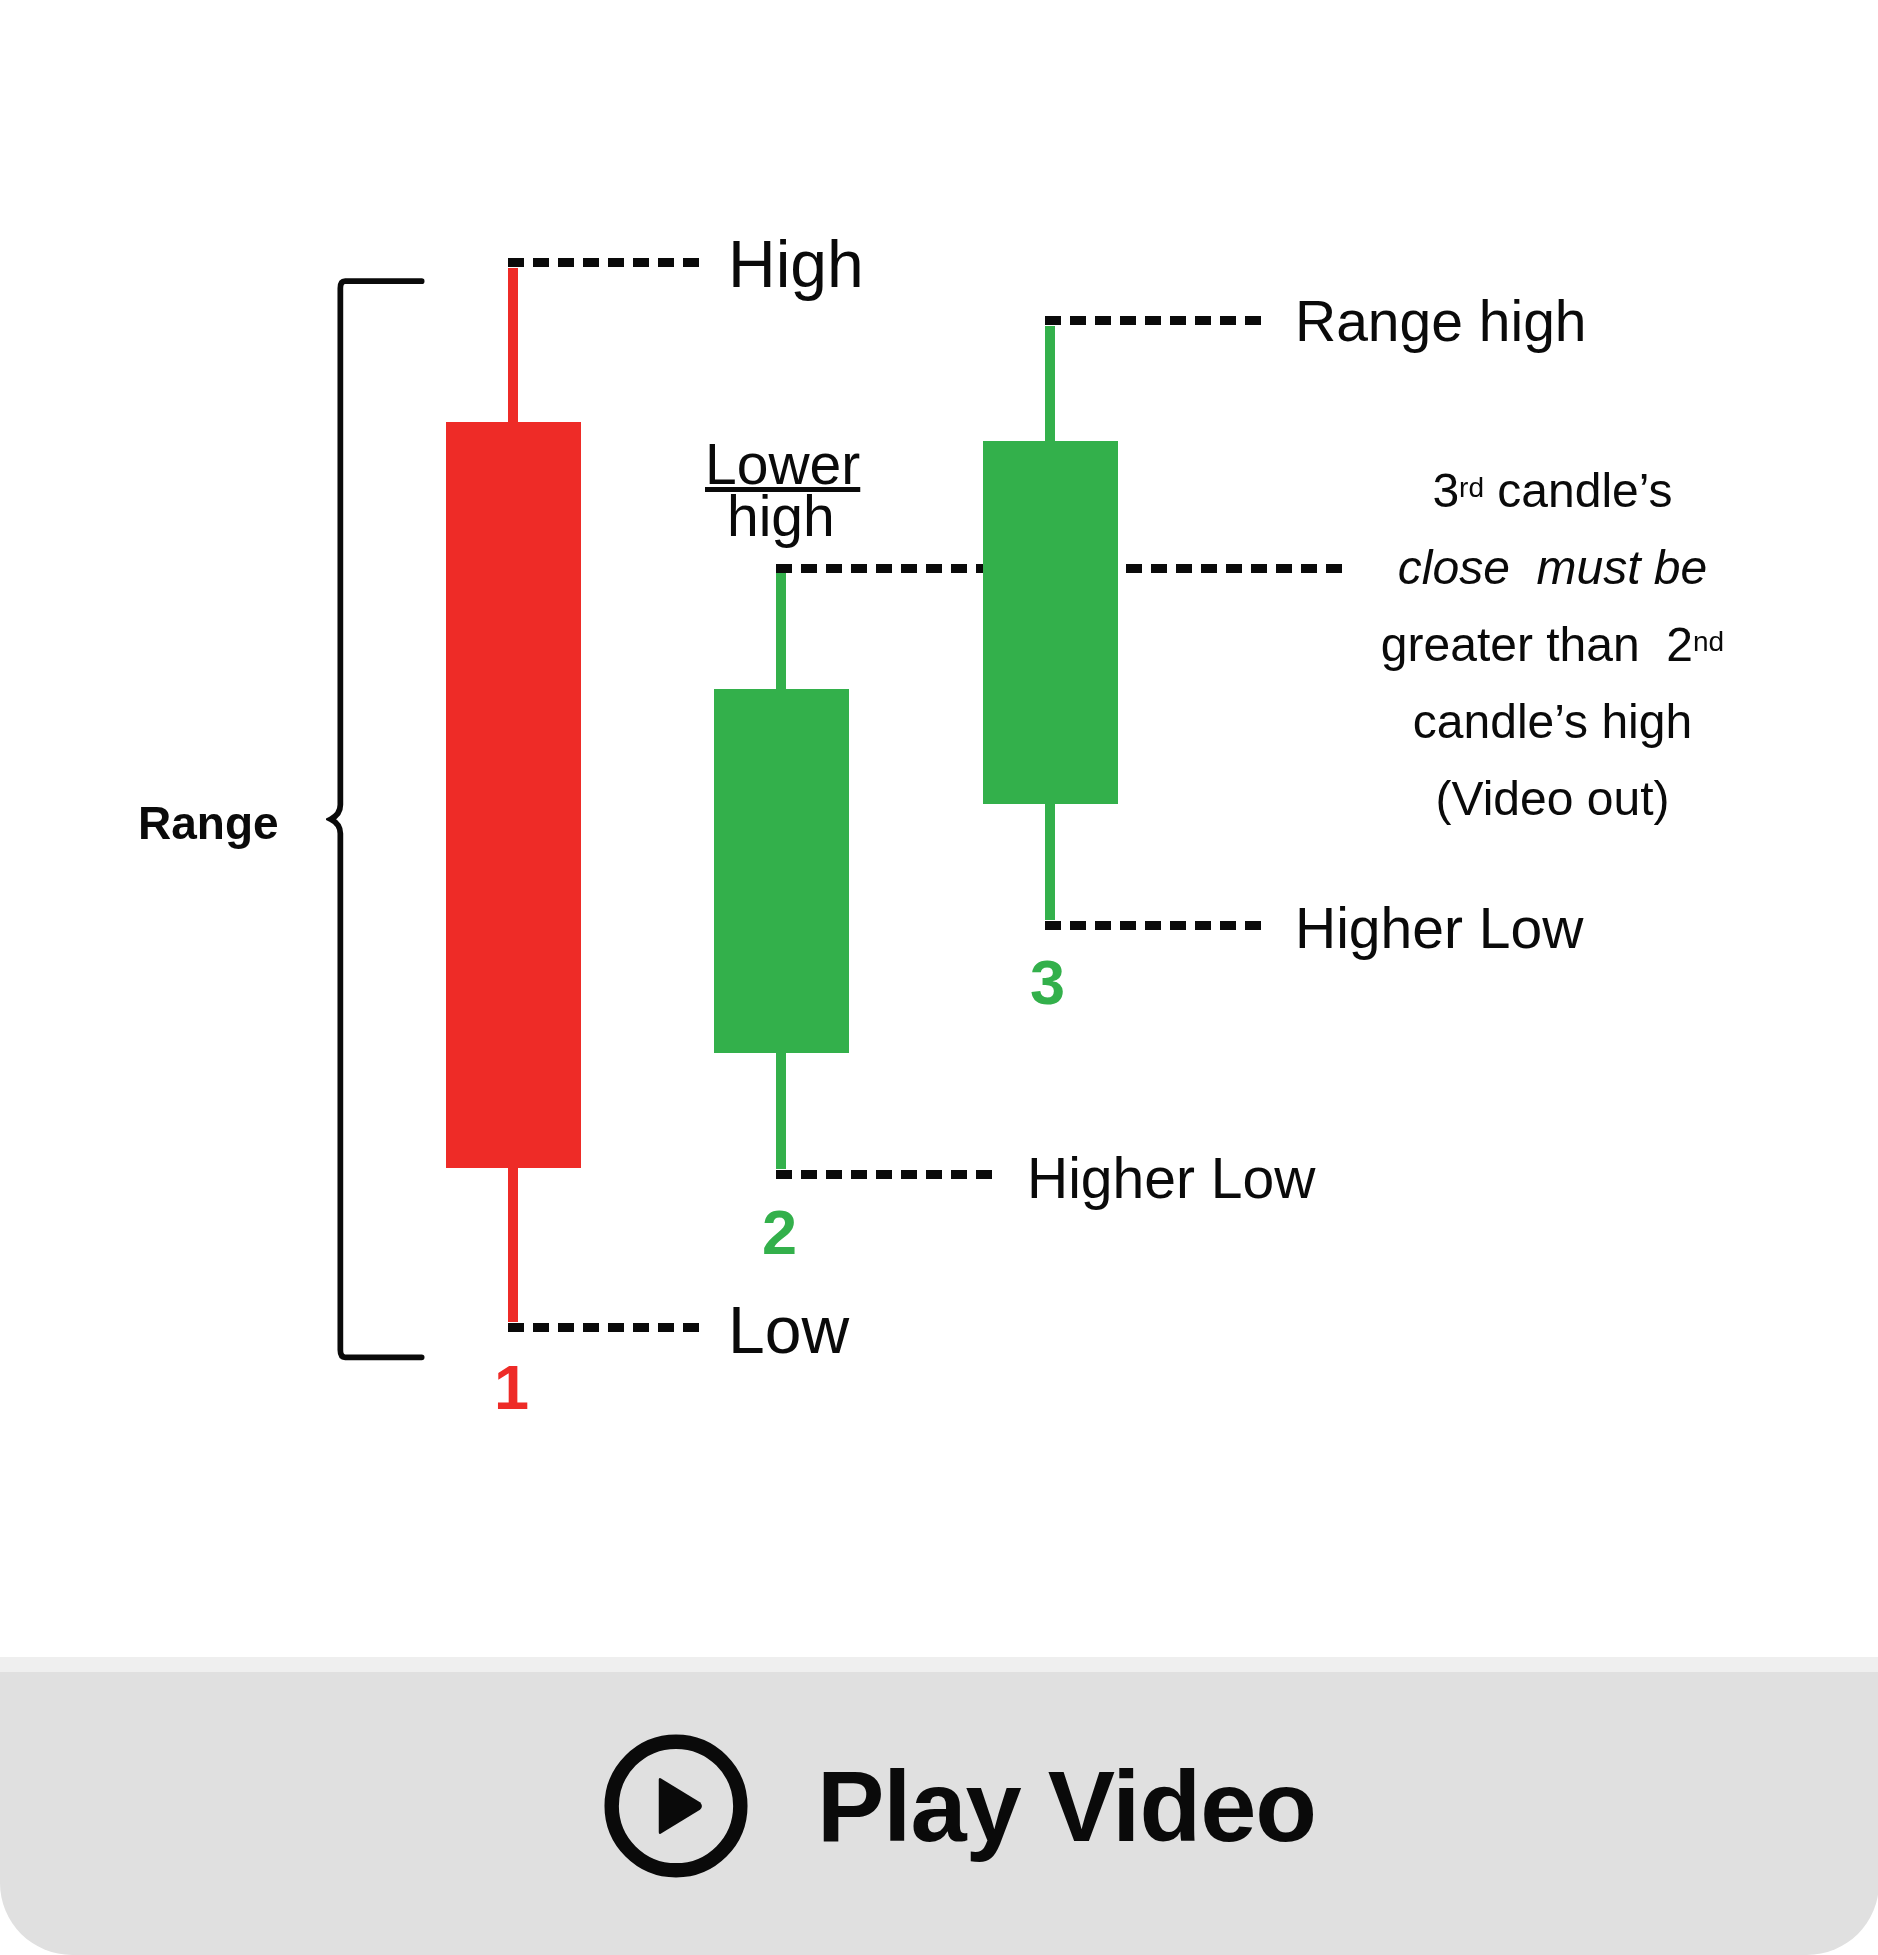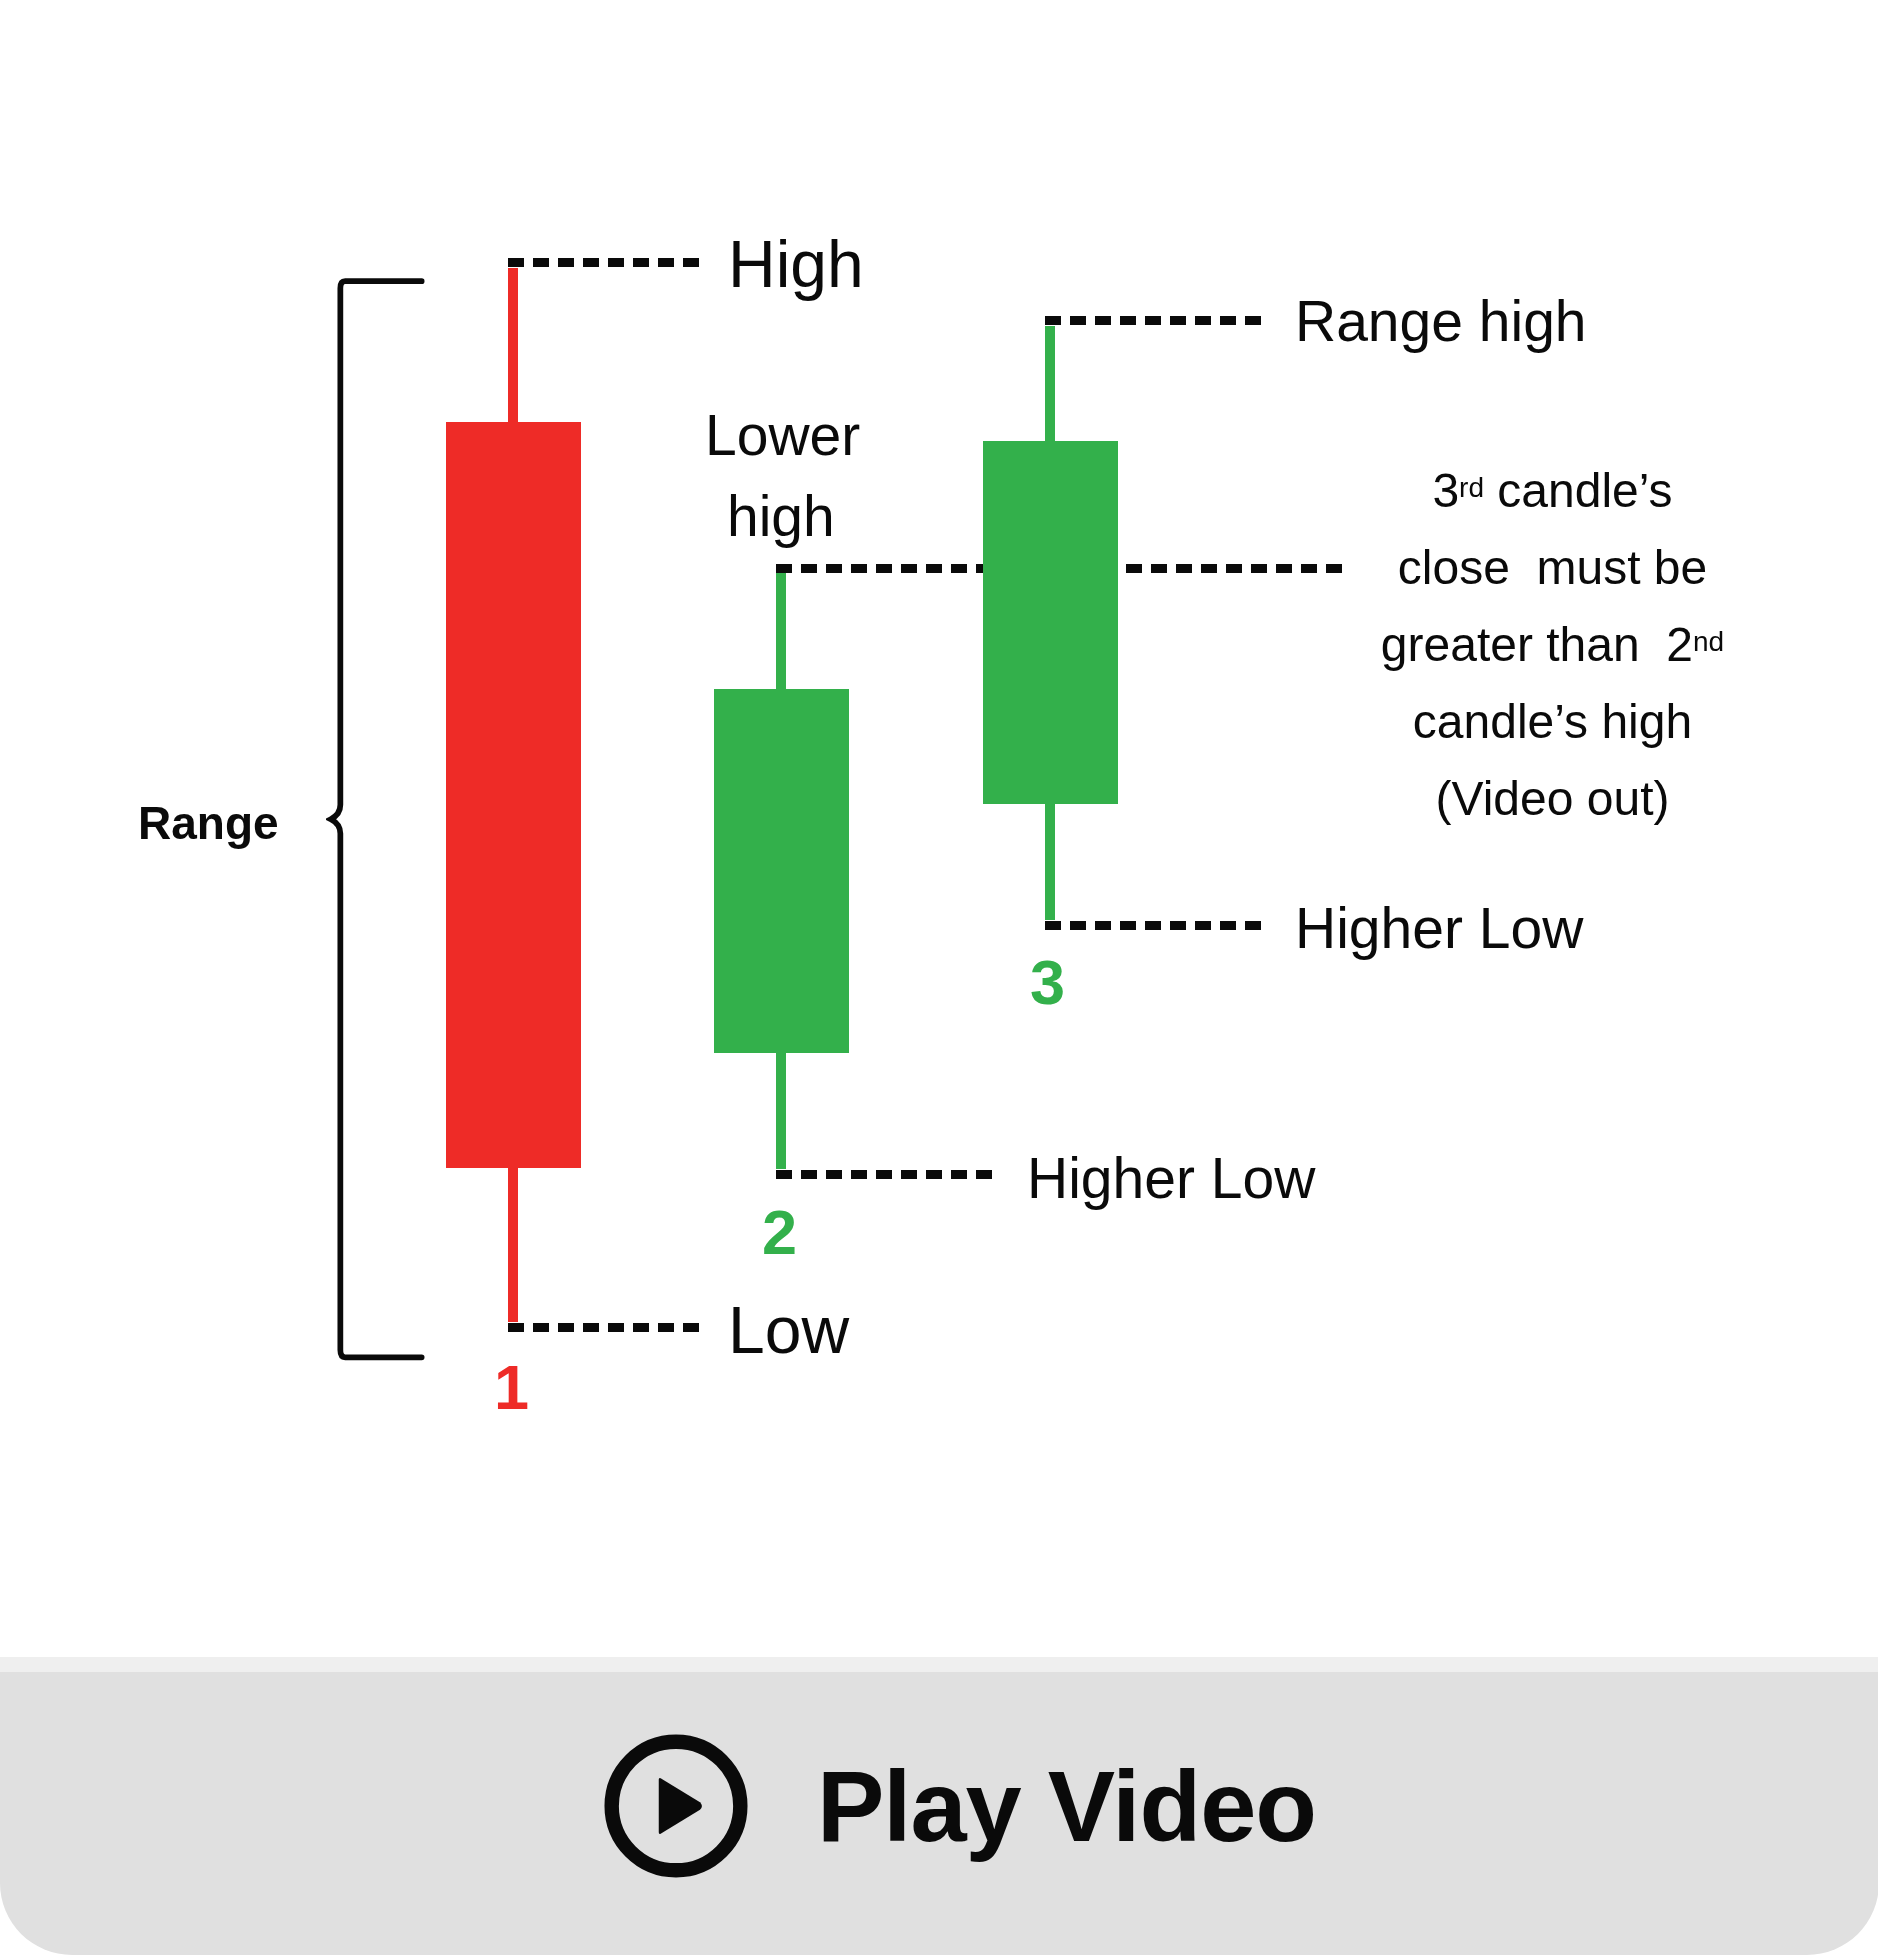--- a/index.html
+++ b/index.html
@@ -41,40 +41,40 @@
   <div class="lbl lbl-big" style="left:728px;top:231px;">High</div>
   <div class="dash" style="left:508px;top:1323px;width:192px;"></div>
   <div class="lbl lbl-big" style="left:728px;top:1297px;text-align:center;">Low</div>
   <div class="num" style="left:494px;top:1356px;color:#ee2b27;">1</div>
 </div>
 
 <div>
   <div class="wick" style="left:776px;top:573px;height:596px;background:#33b04b;"></div>
   <div class="body-rect" style="left:714px;top:689px;width:135px;height:364px;background:#33b04b;"></div>
   <div class="dash" style="left:776px;top:564px;width:570px;"></div>
-  <div class="lbl lbl-med" style="left:705px;top:407px;">Lower</div>
+  <div class="lbl lbl-med" style="left:705px;top:436px;text-decoration:underline;">Lower</div>
   <div class="lbl lbl-med" style="left:727px;top:488px;">high</div>
   <div class="dash" style="left:776px;top:1170px;width:220px;"></div>
   <div class="lbl lbl-med" style="left:1027px;top:1150px;">Higher Low</div>
   <div class="num" style="left:762px;top:1201px;color:#33b04b;">2</div>
 </div>
 
 <div>
   <div class="wick" style="left:1045px;top:326px;height:594px;background:#33b04b;"></div>
   <div class="body-rect" style="left:983px;top:441px;width:135px;height:363px;background:#33b04b;"></div>
   <div class="dash" style="left:1045px;top:316px;width:220px;"></div>
   <div class="lbl lbl-med" style="left:1295px;top:293px;">Range high</div>
   <div class="dash" style="left:1045px;top:921px;width:220px;"></div>
   <div class="lbl lbl-med" style="left:1295px;top:900px;">Higher Low</div>
   <div class="num" style="left:1030px;top:951px;color:#33b04b;">3</div>
 </div>
 
 <div class="note">
   <div><span>3</span><sup>rd</sup><span> candle’s</span></div>
-  <div style="white-space:pre;">close  must be</div>
+  <div style="white-space:pre;font-style:italic;">close  must be</div>
   <div style="white-space:pre;"><span>greater than  2</span><sup>nd</sup></div>
   <div>candle’s high</div>
   <div>(Video out)</div>
 </div>
 
 <div class="footer">
   <div class="footer-stripe"></div>
 </div>
 <div class="play-btn">
   <svg class="play-icon" viewBox="0 0 300 300">

